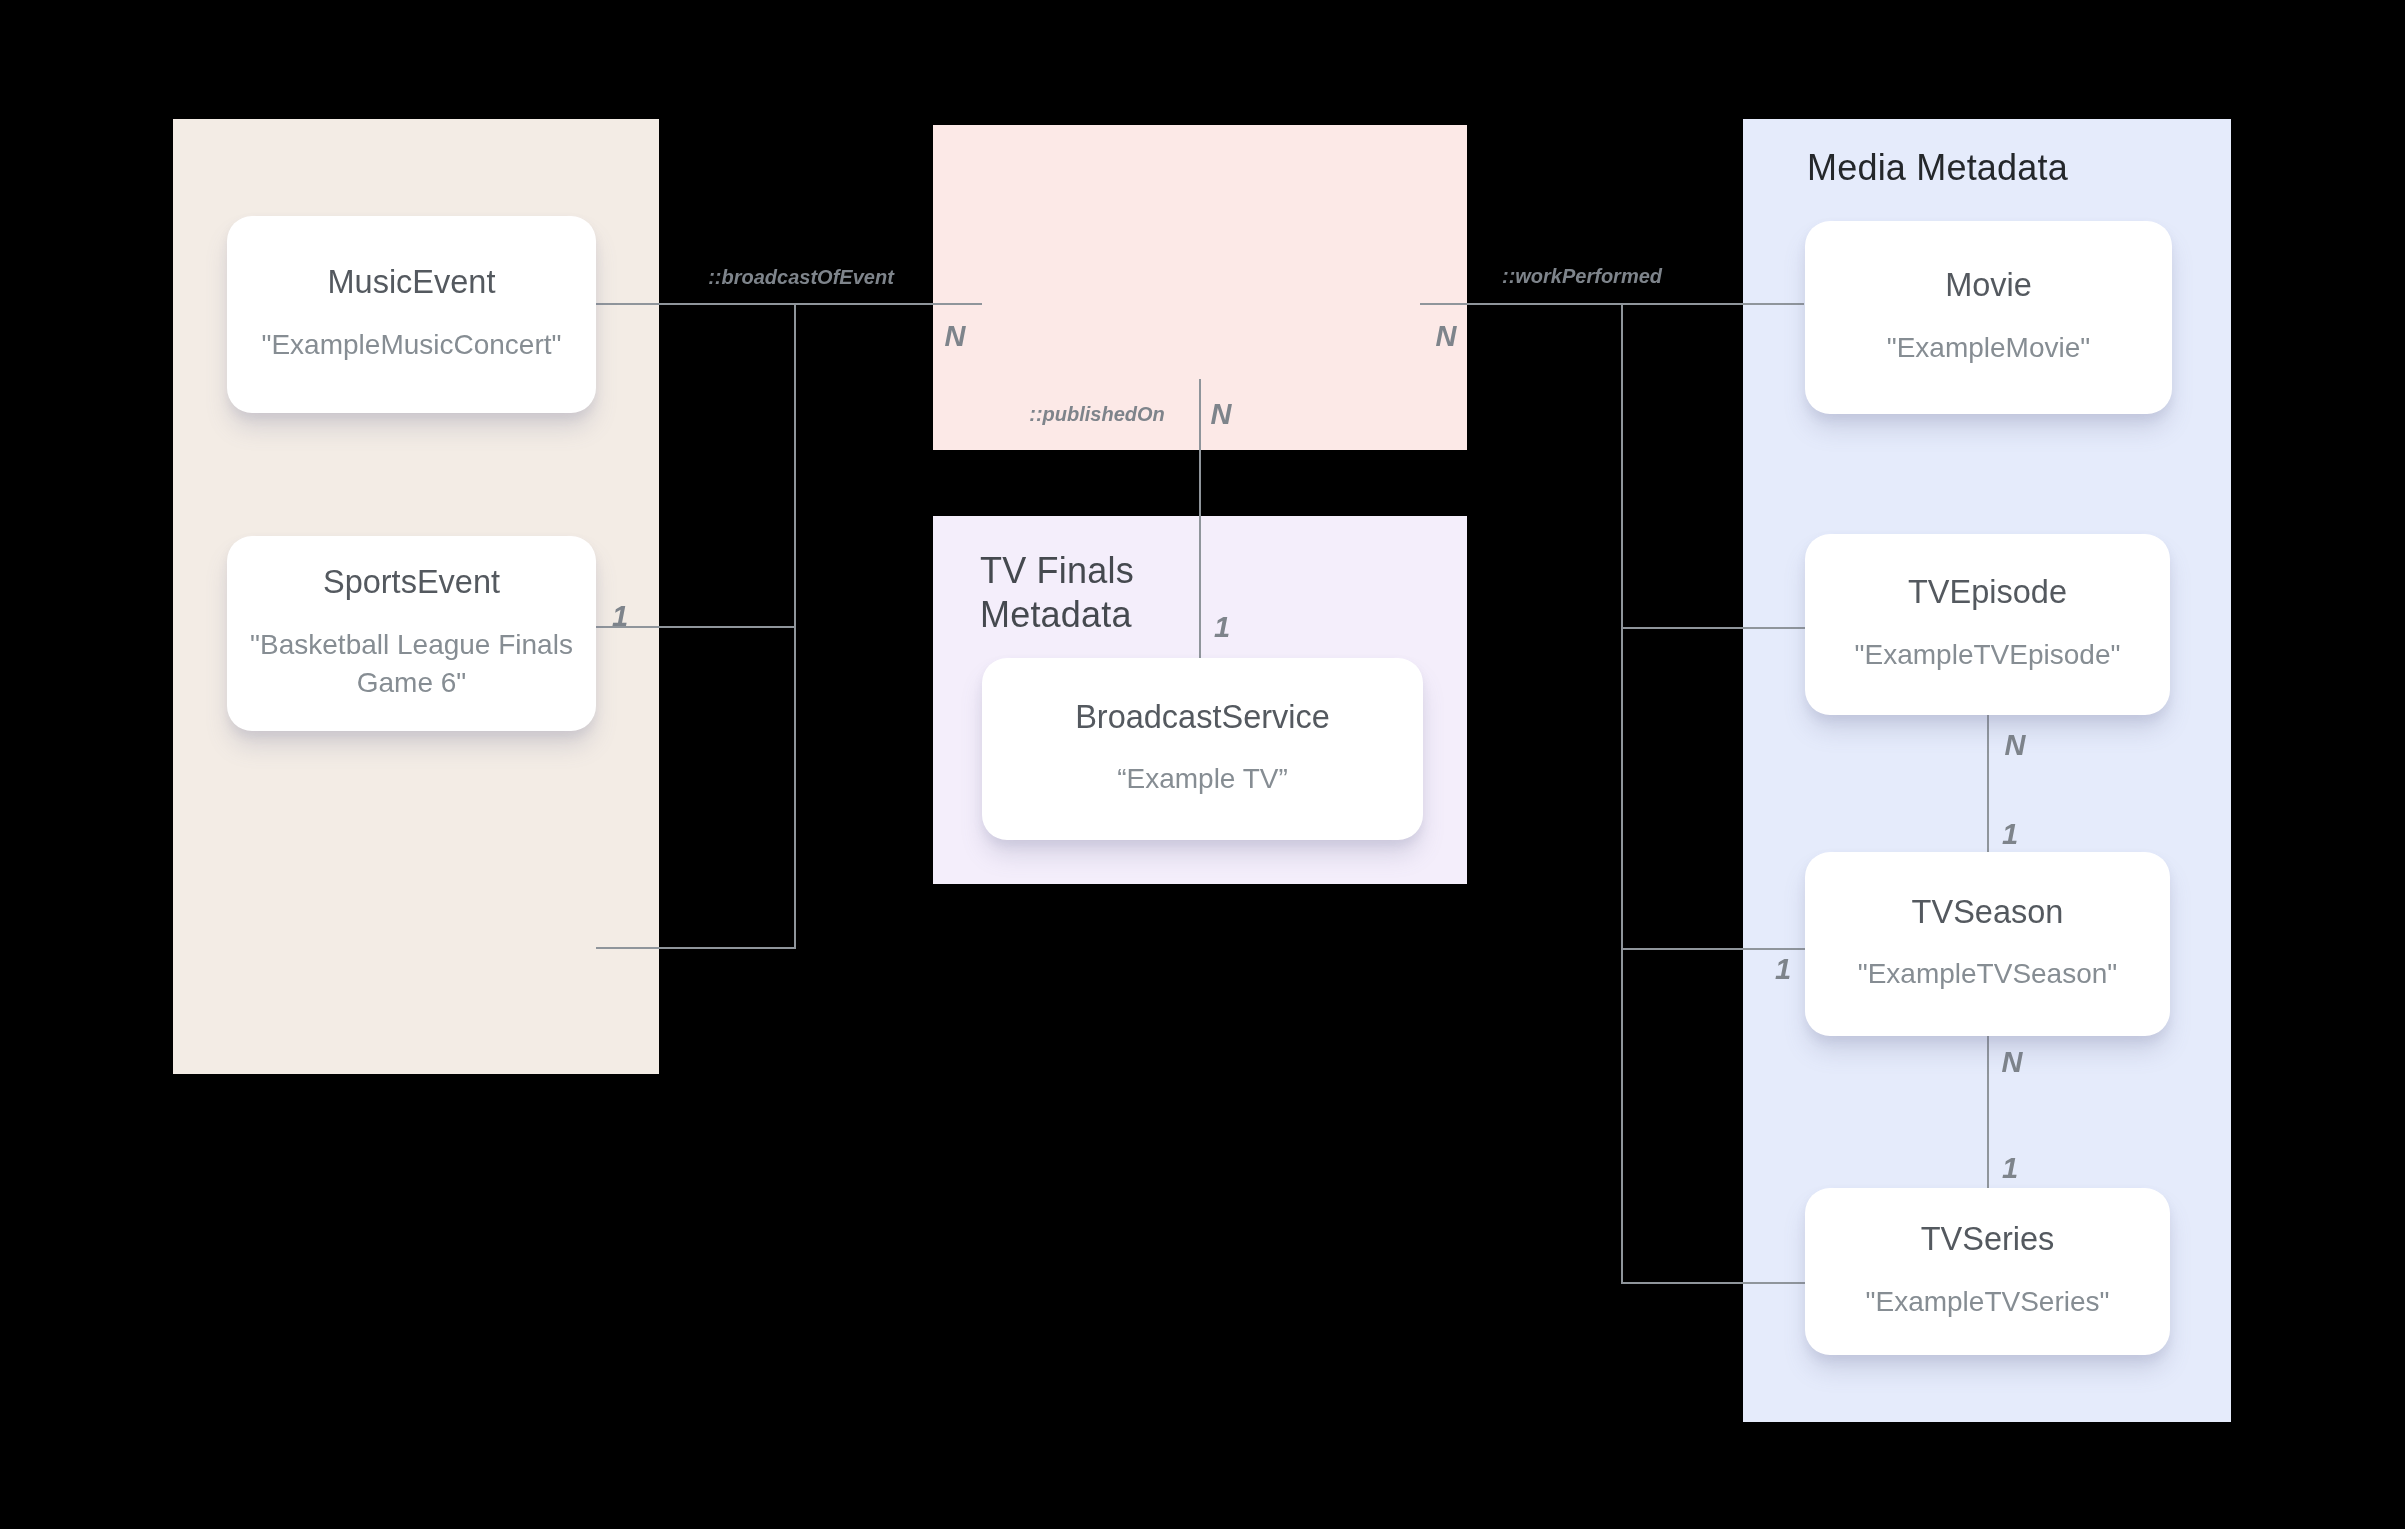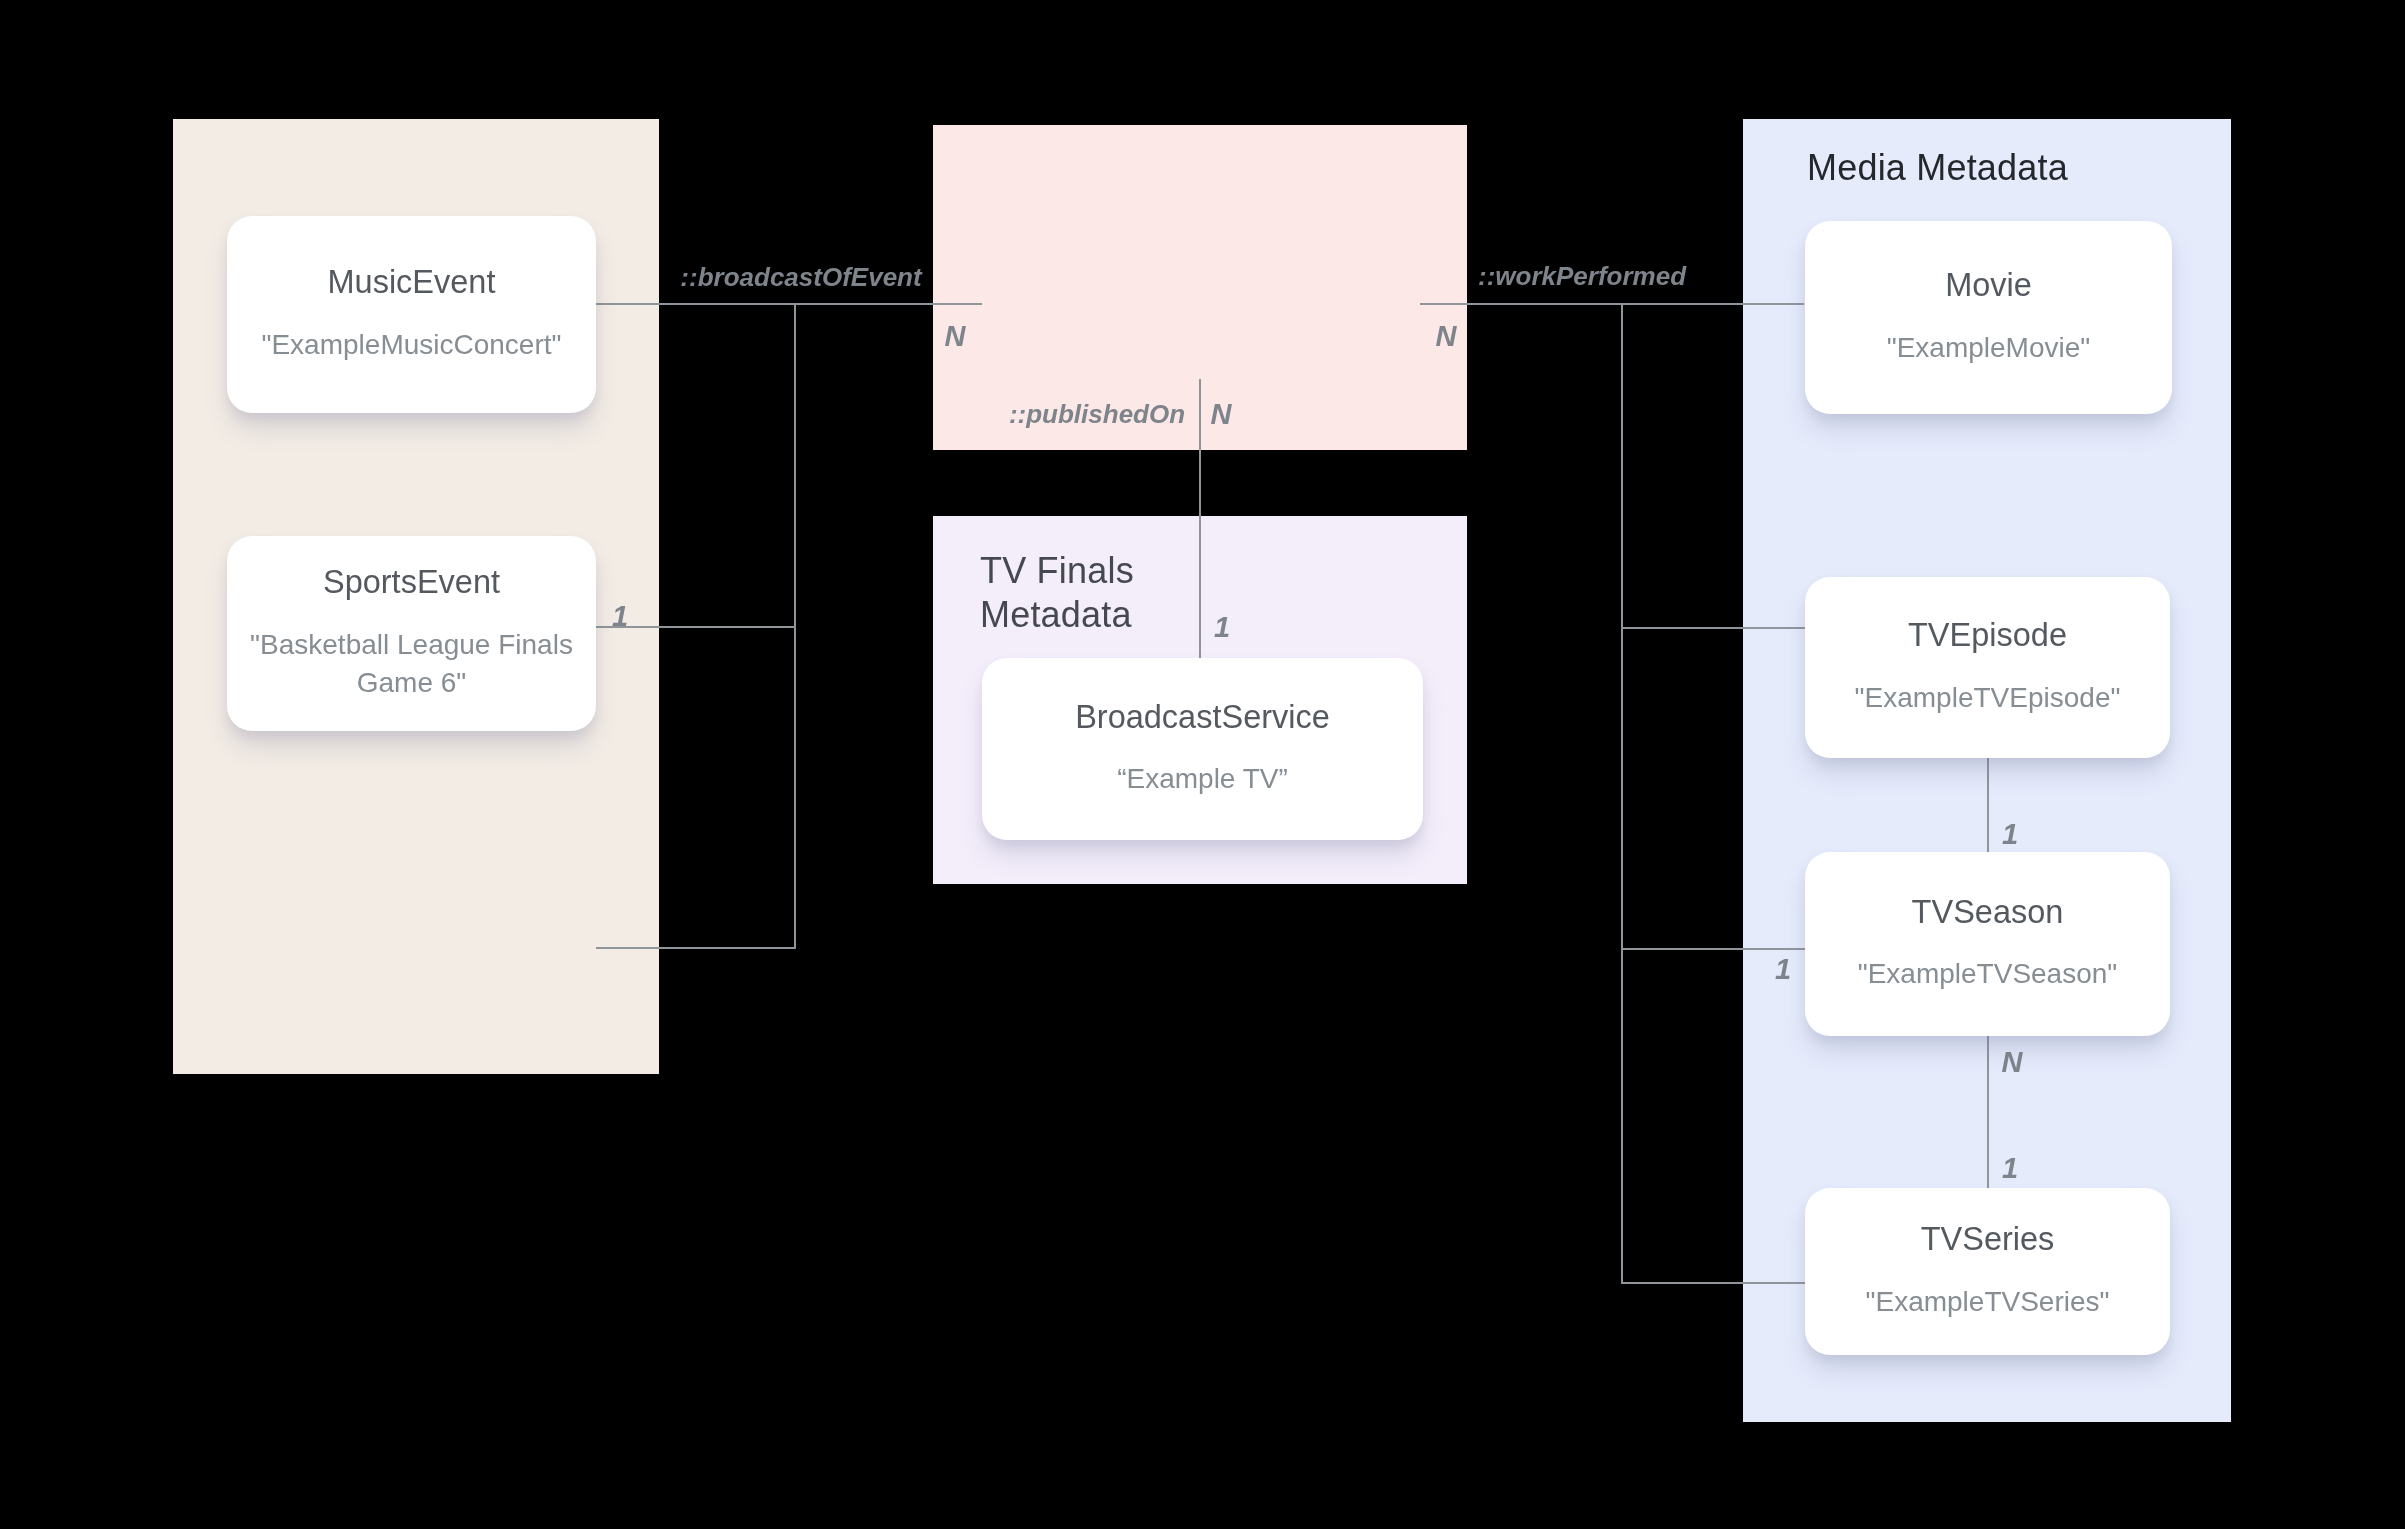--- a/index.html
+++ b/index.html
@@ -21,21 +21,21 @@
   .card .card-title{font-size:32.5px;color:var(--card-title,#54595F);line-height:1.1;}
   .card .card-value{
     font-size:28px;color:var(--card-value,#868D93);line-height:1.35;
     max-width:330px;
   }
   .hline,.vline{position:absolute;background:var(--line,#8F959B);}
   .hline{height:1.9px;}
   .vline{width:1.9px;}
   .rel-label{
     position:absolute;transform:translate(-50%,-50%);
-    font-size:26px;font-style:italic;font-weight:700;
+    font-size:20px;font-style:italic;font-weight:700;
     color:var(--label,#7E848B);white-space:nowrap;
   }
   .card-num{
     position:absolute;transform:translate(-50%,-50%);
     font-size:29px;font-style:italic;font-weight:600;
     color:var(--label,#7E848B);
   }
 </style>
 </head>
 <body>
@@ -102,21 +102,21 @@
   <div class="card" style="left:982px;top:658px;width:441px;height:182px;">
     <div class="card-title">BroadcastService</div>
     <div class="card-value">“Example TV”</div>
   </div>
 
   <div class="card" style="left:1805px;top:221px;width:367px;height:193px;">
     <div class="card-title">Movie</div>
     <div class="card-value">"ExampleMovie"</div>
   </div>
 
-  <div class="card" style="left:1805px;top:534px;width:365px;height:181px;margin-top:43px;">
+  <div class="card" style="left:1805px;top:534px;width:365px;height:181px;">
     <div class="card-title">TVEpisode</div>
     <div class="card-value">"ExampleTVEpisode"</div>
   </div>
 
   <div class="card" style="left:1805px;top:852px;width:365px;height:184px;">
     <div class="card-title">TVSeason</div>
     <div class="card-value">"ExampleTVSeason"</div>
   </div>
 
   <div class="card" style="left:1805px;top:1188px;width:365px;height:167px;">

